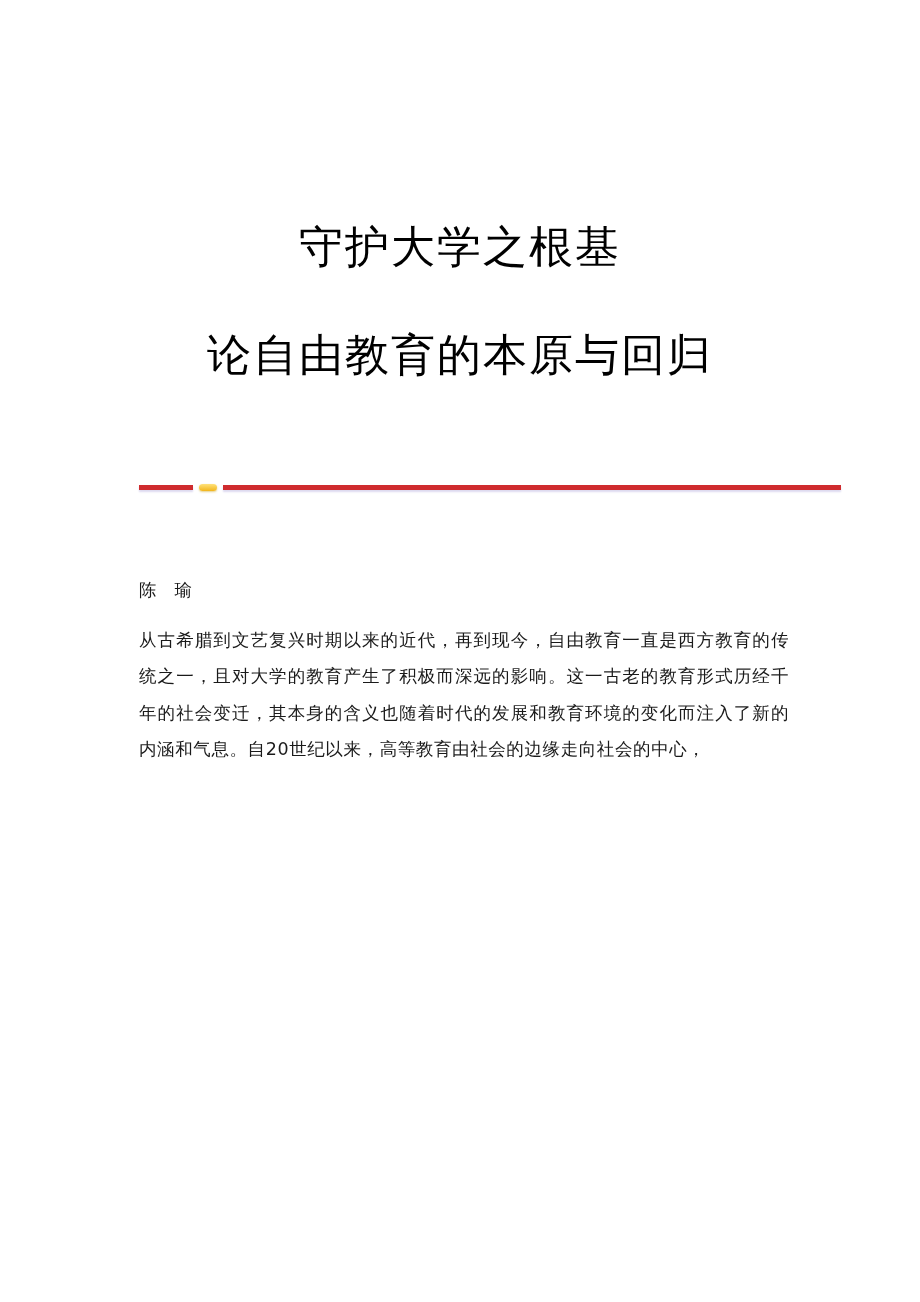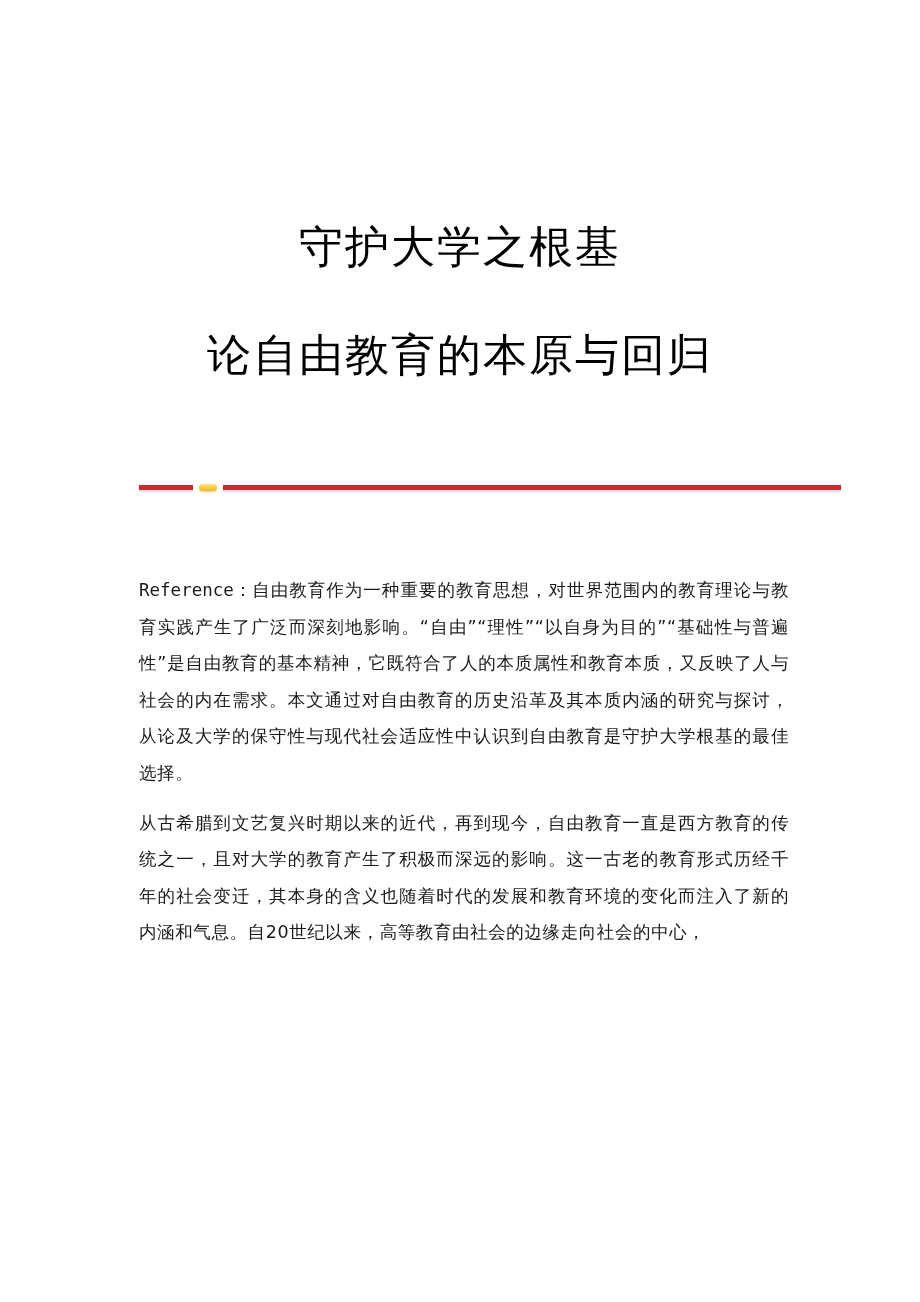--- a/index.html
+++ b/index.html
@@ -88,15 +88,15 @@
 <h1 class="title title-main">守护大学之根基</h1>
 <h2 class="title title-sub">论自由教育的本原与回归</h2>
 
 <div class="divider">
   <div class="bar bar-left"></div>
   <div class="gem"></div>
   <div class="bar bar-right"></div>
 </div>
 
 <div class="content">
-  <p class="abstract"><span class="label">Reference：</span><span>自由教育作为一种重要的教育思想，对世界范围内的教育理论与教育实践产生了广泛而深刻地影响。“自由”“理性”“以自身为目的”“基础性与普遍性”是自由教育的基本精神，它既符合了人的本质属性和教育本质，又反映了人与社会的内在需求。本文通过对自由教育的历史沿革及其本质内涵的研究与探讨，从论及大学的保守性与现代社会适应性中认识到自由教育是守护大学根基的最佳选择。</span></p>
+  <p class="author">陈瑜</p>
   <p class="body-text">从古希腊到文艺复兴时期以来的近代，再到现今，自由教育一直是西方教育的传统之一，且对大学的教育产生了积极而深远的影响。这一古老的教育形式历经千年的社会变迁，其本身的含义也随着时代的发展和教育环境的变化而注入了新的内涵和气息。自20世纪以来，高等教育由社会的边缘走向社会的中心，</p>
 </div>
 
 </body></html>

